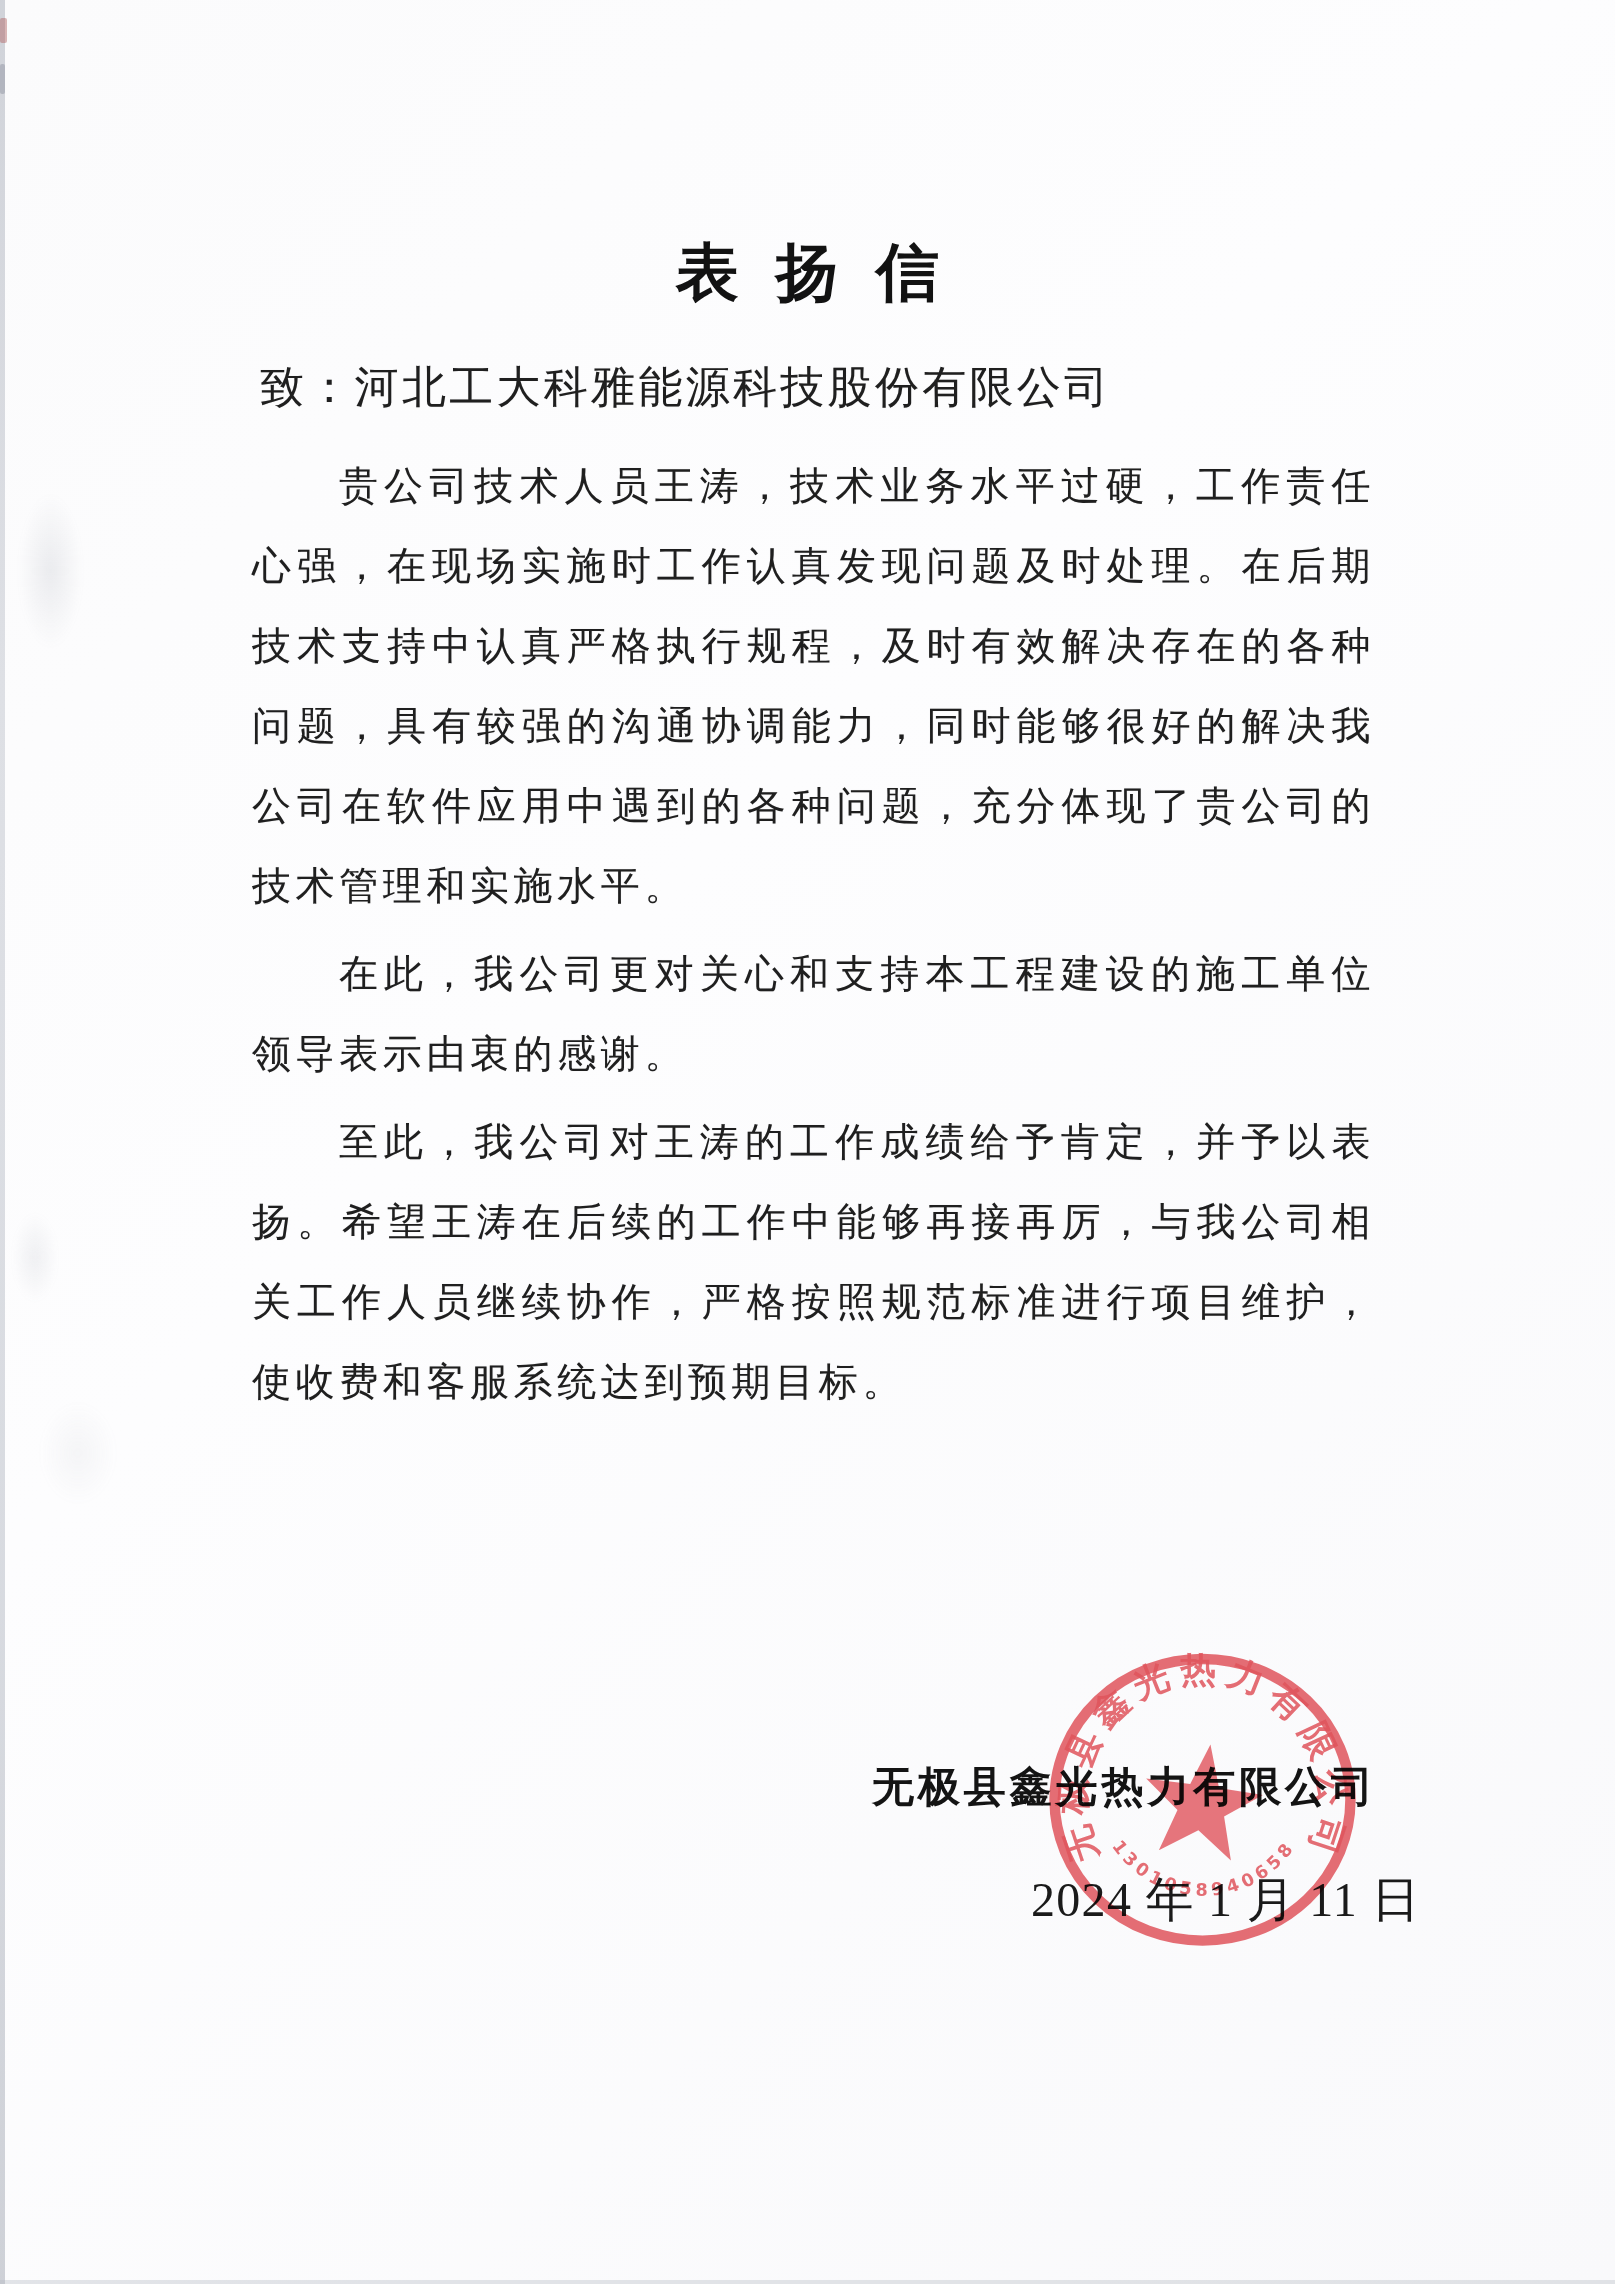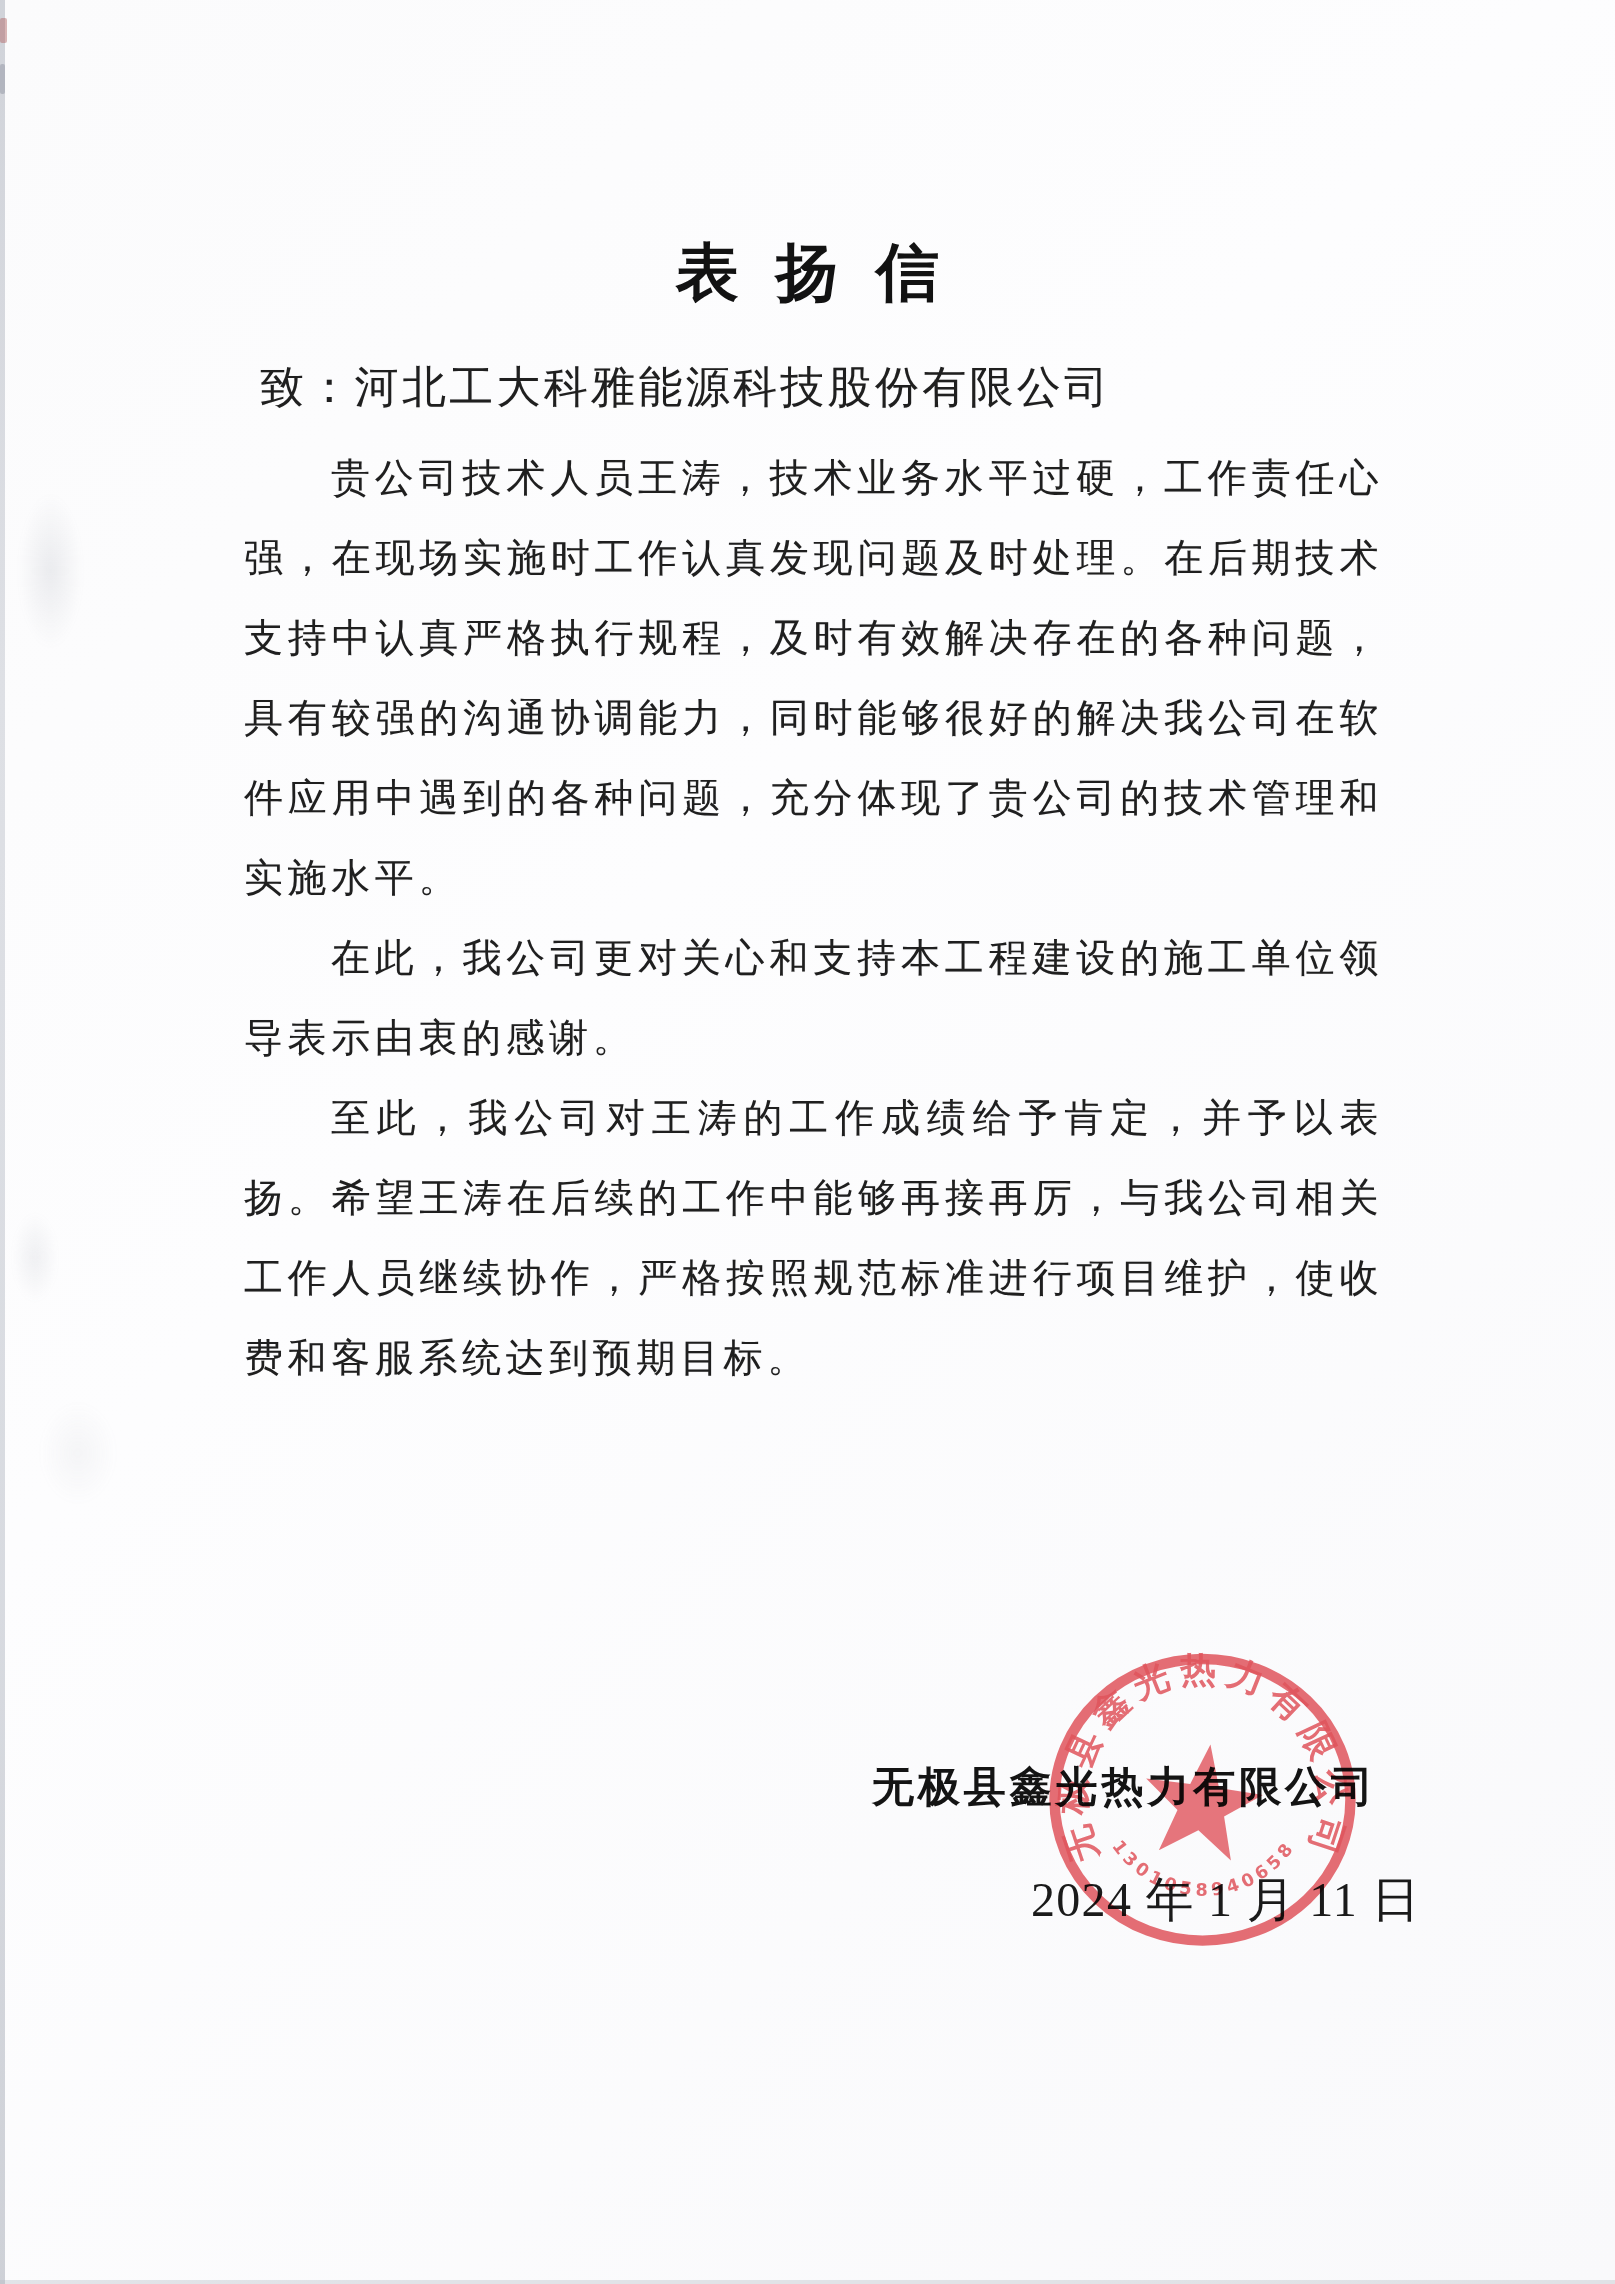--- a/index.html
+++ b/index.html
@@ -79,21 +79,21 @@
     top: 438px;
     width: 1139px;
     font-size: 39px;
     line-height: 80px;
     letter-spacing: 4.6px;
     text-align: justify;
     color: #1f1f1f;
     text-shadow: 0 0 0.7px rgba(20,20,20,0.25);
   }
   .body-text p {
-    margin: 0;
+    margin: 8px;
     text-indent: 87px;
   }
   .signature {
     position: absolute;
     left: 872px;
     top: 1761px;
     font-size: 42px;
     line-height: 52px;
     font-weight: 700;
     letter-spacing: 3.9px;

